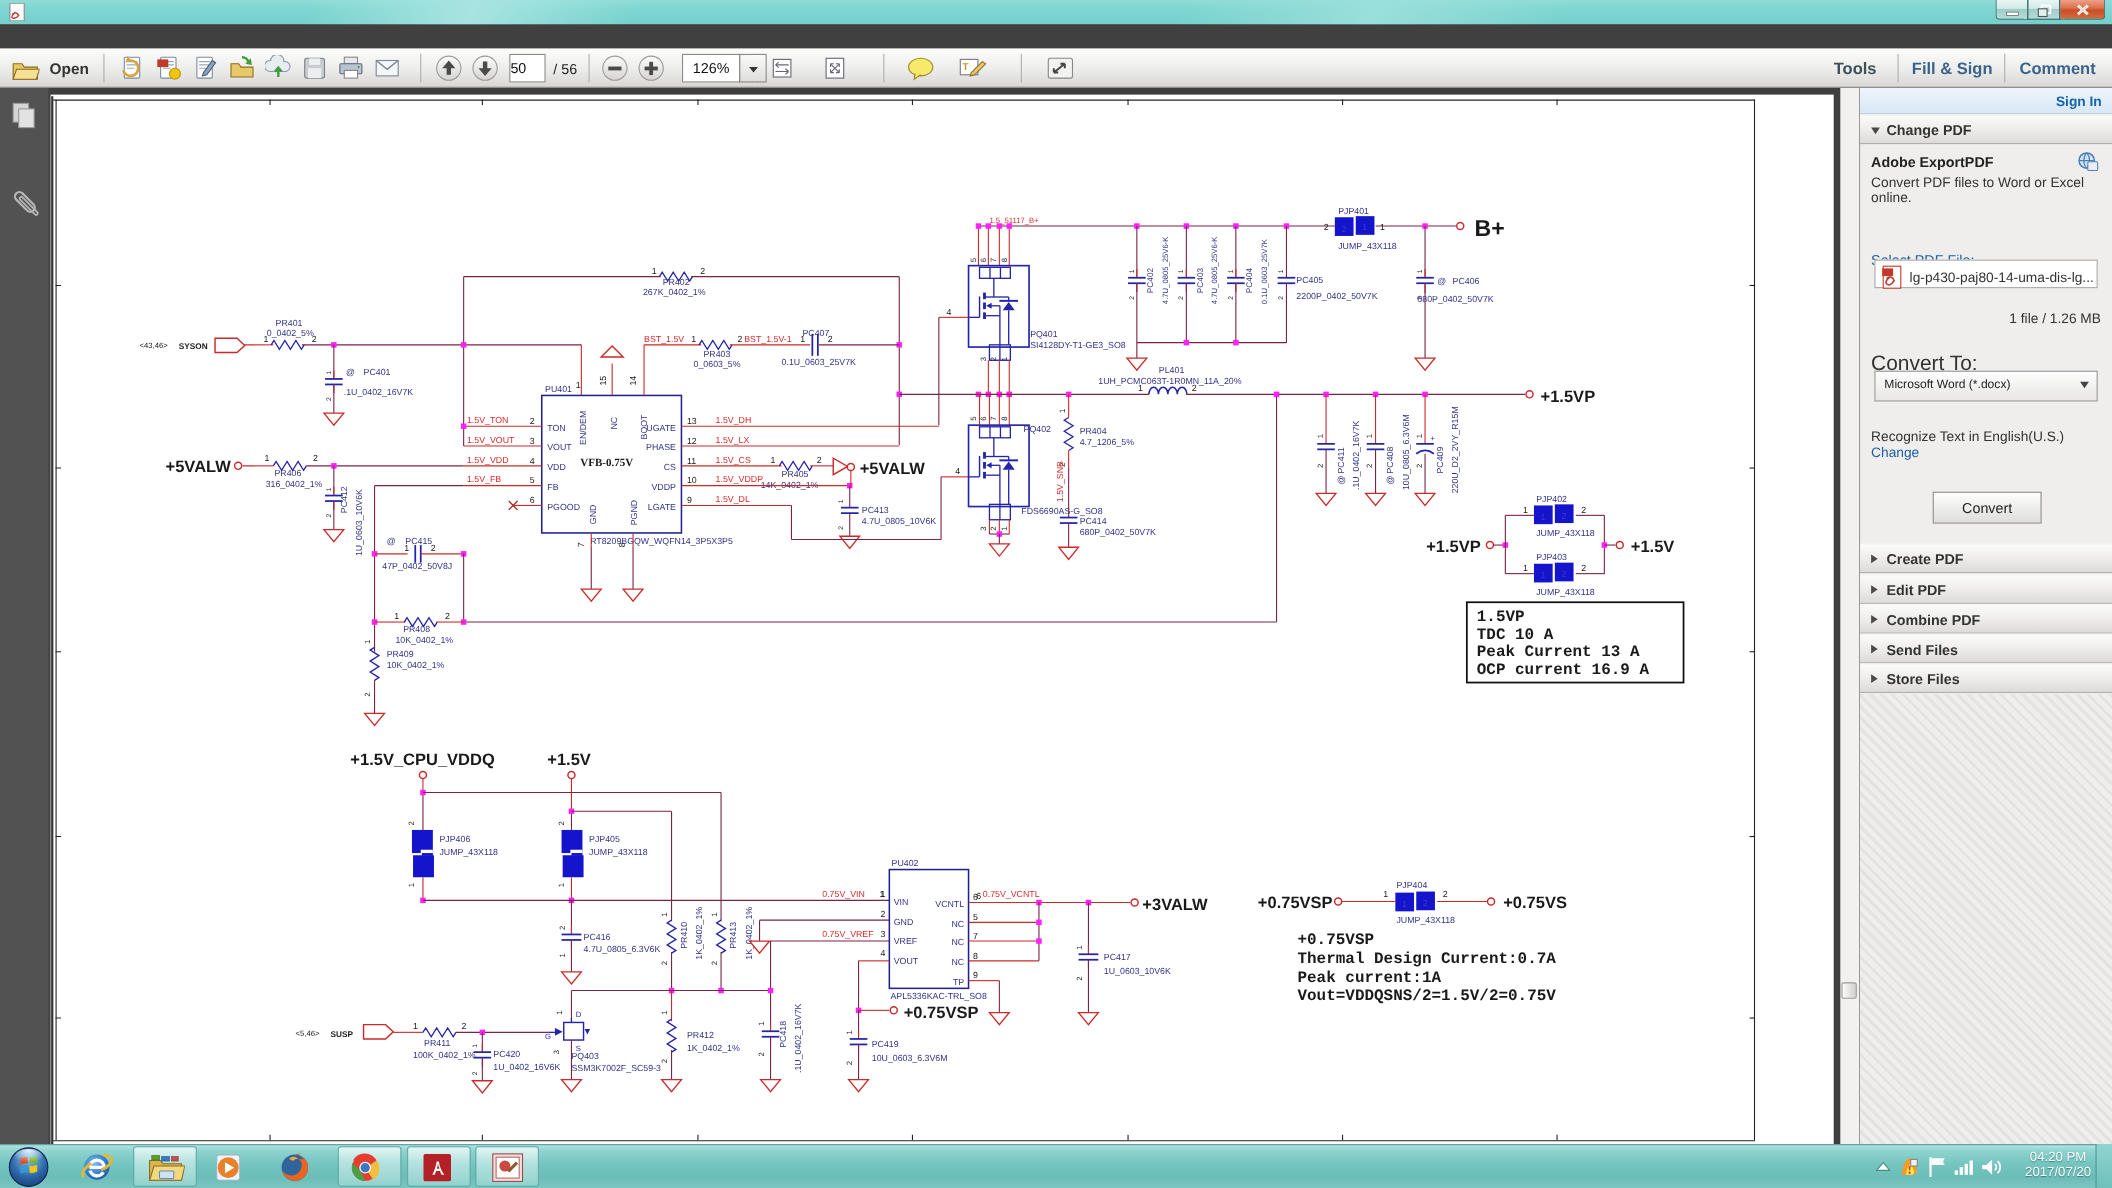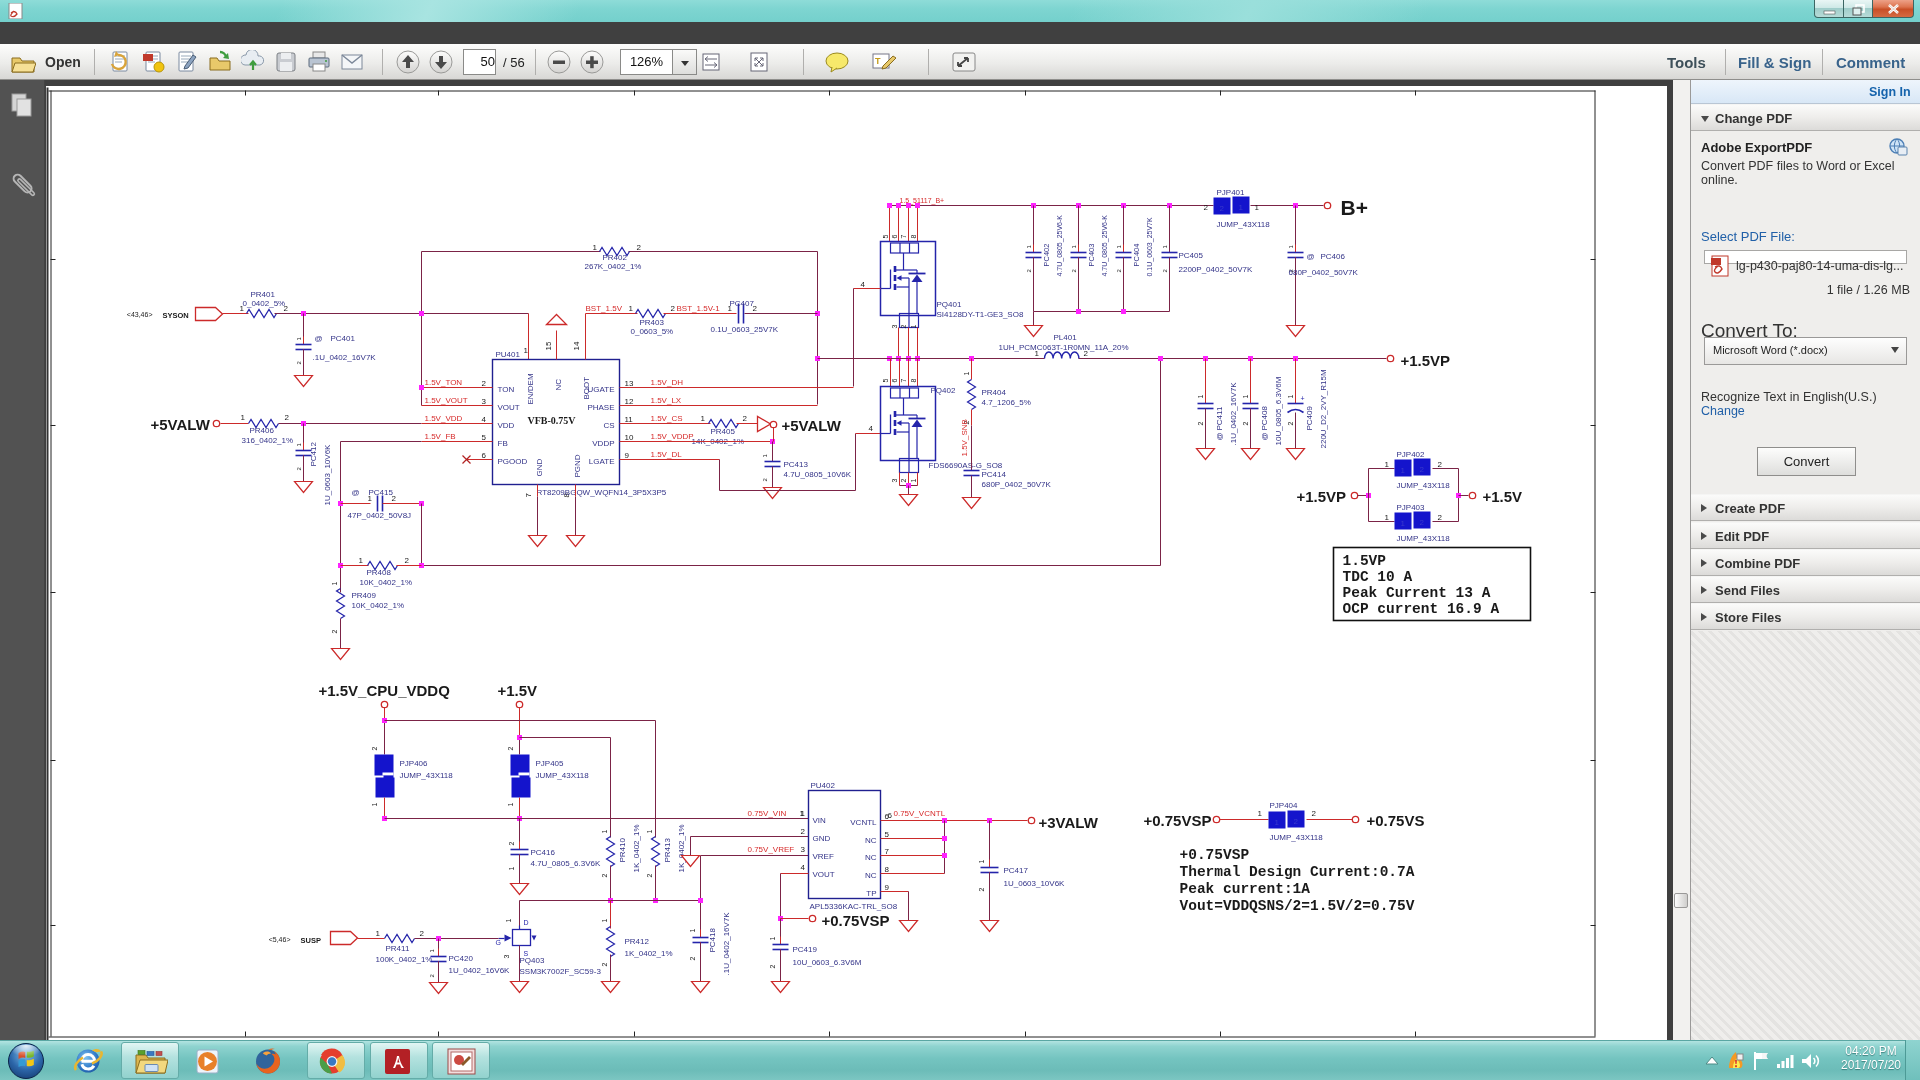--- a/index.html
+++ b/index.html
@@ -21,21 +21,21 @@
 .wbtn .glyph { position:absolute; left:0; top:0; width:100%; height:100%; }
 
 #menubar { position:absolute; left:0; top:22px; width:1920px; height:22px; background:#e9e8e6; border-bottom:1px solid #cfcecc; }
 #menubar span.mi { position:absolute; top:4px; font-size:13px; color:#111; }
 #menuclose { position:absolute; left:1891px; top:3px; font-size:13px; color:#111; font-weight:bold; }
 
 #toolbar { position:absolute; left:0; top:44px; width:1920px; height:36px;
   background:linear-gradient(180deg,#fdfdfc 0%,#ececea 55%,#d8d7d5 100%); border-bottom:1px solid #8f8e8c; }
 .tsep { position:absolute; top:5px; width:1px; height:26px; background:#b0afad; }
 .tbtn { position:absolute; top:6px; }
-#pagebox { position:absolute; left:463px; top:5px; width:33px; height:26px; background:#fff; border:1px solid #8a8a88; font-size:13px; text-align:right; line-height:24px; color:#111; }
+#pagebox { position:absolute; left:463px; top:5px; width:33px; height:26px; background:#fff; border:1px solid #8a8a88; font-size:13px; text-align:left; line-height:24px; color:#111; }
 #pagecount { position:absolute; left:503px; top:11px; font-size:13px; color:#222; }
 #zoombox { position:absolute; left:620px; top:5px; width:53px; height:26px; background:#fff; border:1px solid #8a8a88; font-size:13px; color:#111; line-height:24px; text-align:center; }
 #zoomdrop { position:absolute; left:672px; top:5px; width:25px; height:26px; border:1px solid #8a8a88; background:linear-gradient(180deg,#fafaf9,#dededc); }
 #zoomdrop:after { content:""; position:absolute; left:8px; top:11px; border:4px solid transparent; border-top:5px solid #333; }
 .rtext { position:absolute; top:10px; font-size:15px; font-weight:bold; }
 
 #content { position:absolute; left:0; top:80px; width:1920px; height:960px; background:#3f3f3f; }
 #sidebar { position:absolute; left:0; top:80px; width:45px; height:960px; background:#525252; border-right:1px solid #434343; }
 #page { position:absolute; left:46px; top:86px; width:1621px; height:954px; background:#ffffff; }
 
@@ -792,21 +792,21 @@
       </div>
     <div id="exportbody">
       <div style="position:absolute;left:10px;top:8px;font-size:13px;font-weight:bold;color:#222;">Adobe ExportPDF</div>
       <svg style="position:absolute;left:197px;top:5px" width="20" height="20">
         <circle cx="9" cy="9" r="7" fill="#cfe4f7" stroke="#4d7fb5" stroke-width="1.4"></circle>
         <path d="M2.5,9 h13 M9,2 c-3.5,3.5 -3.5,10.5 0,14 c3.5,-3.5 3.5,-10.5 0,-14" fill="none" stroke="#4d7fb5" stroke-width="1"></path>
         <rect x="10" y="10" width="9" height="8" rx="1" fill="#e8eef5" stroke="#5b83ad"></rect>
       </svg>
       <div style="position:absolute;left:10px;top:27px;font-size:12.5px;color:#333;line-height:14px;">Convert PDF files to Word or Excel<br>online.</div>
       <div style="position:absolute;left:10px;top:97px;font-size:13px;color:#2160a8;">Select PDF File:</div>
-      <div style="position:absolute;left:13px;top:118px;width:203px;height:14px;background:#fff;border:1px solid #a8a7a5;">
+      <div style="position:absolute;left:13px;top:104px;width:203px;height:26px;background:#fff;border:1px solid #a8a7a5;">
         <svg style="position:absolute;left:6px;top:4px" width="20" height="22">
           <rect x="1" y="1" width="16" height="20" fill="#fff" stroke="#c0392b" stroke-width="1"></rect>
           <rect x="0" y="3" width="10" height="7" fill="#c0392b"></rect>
           <path d="M4,12 q5,-3 7,2 q-4,6 -7,3 q-2,-2 3,-6" fill="none" stroke="#c0392b" stroke-width="1.4"></path>
         </svg>
         <span style="position:absolute;left:31px;top:8px;font-size:12.5px;color:#333;">lg-p430-paj80-14-uma-dis-lg...</span>
       </div>
       <div style="position:absolute;left:0px;top:151px;width:219px;text-align:right;font-size:12.5px;color:#333;">1 file / 1.26 MB</div>
       <div style="position:absolute;left:10px;top:188px;font-size:19px;color:#333;">Convert To:</div>
       <div style="position:absolute;left:13px;top:205px;width:203px;height:28px;background:linear-gradient(180deg,#fefefe,#e7e6e4);border:1px solid #9a9998;">

